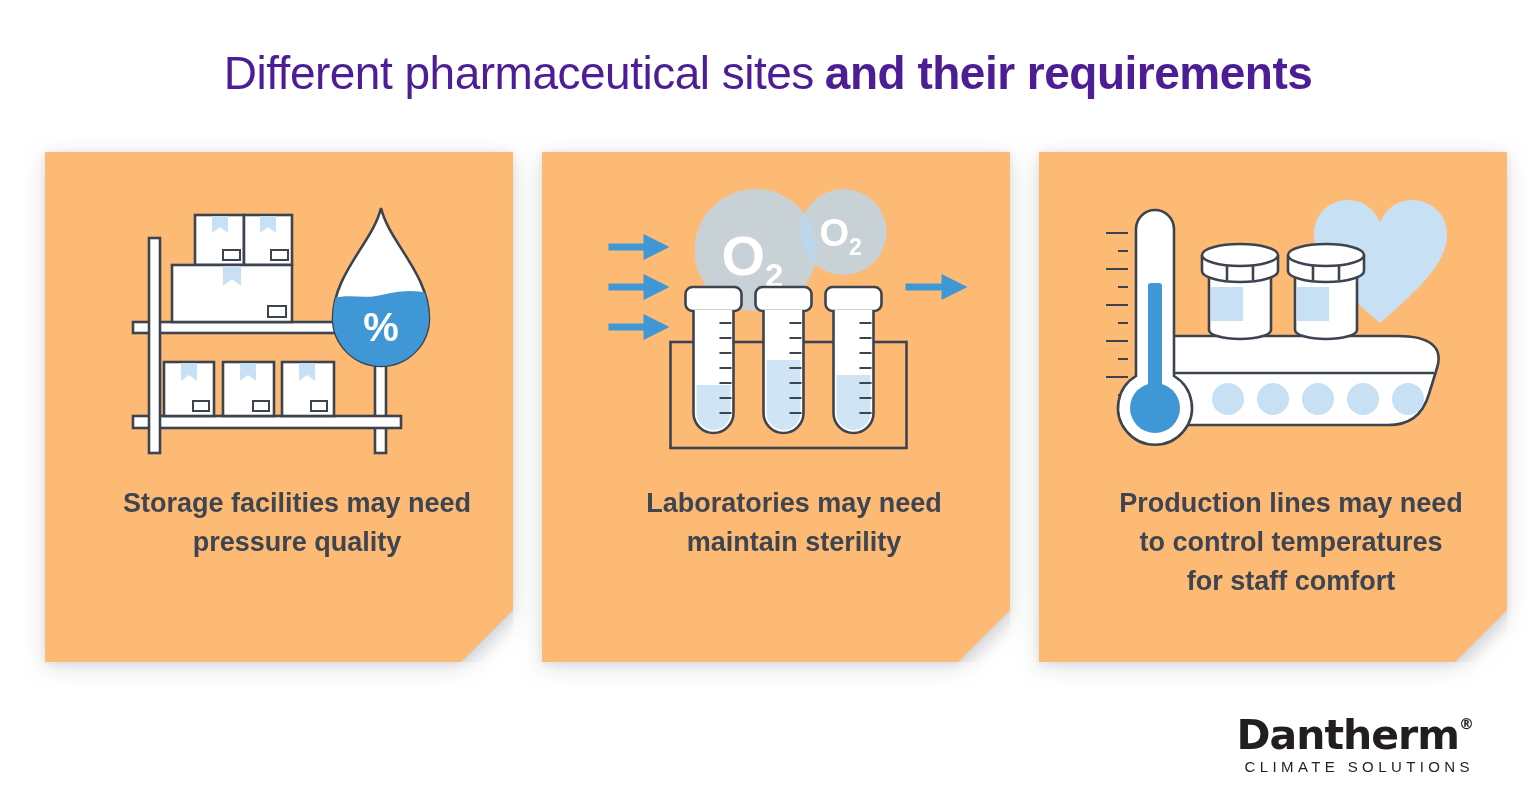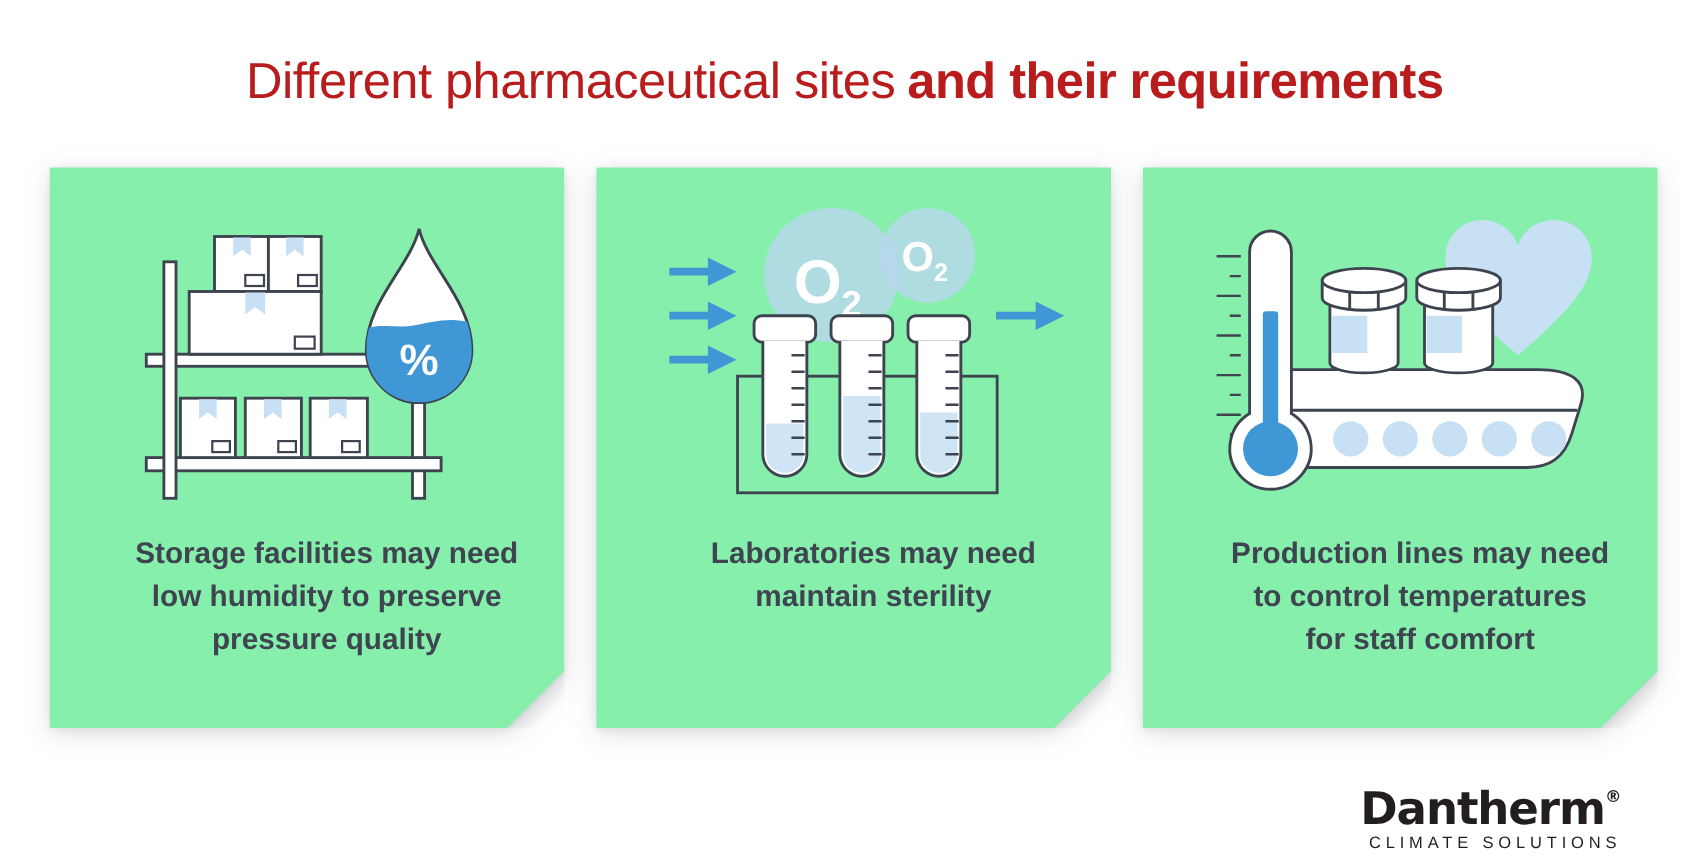--- a/index.html
+++ b/index.html
@@ -12,32 +12,32 @@
   }
   *{margin:0;padding:0;box-sizing:border-box}
   html,body{background:#fff}
   .canvas{
     position:relative;width:1536px;height:788px;background:#ffffff;
     overflow:hidden;font-family:"Liberation Sans",sans-serif;
   }
   
   .title{
     position:absolute;top:46px;left:0;width:100%;text-align:center;
-    font-size:46px;color:#b91c1c;letter-spacing:-0.5px;font-weight:400;
+    font-size:46px;color:#4c1d95;letter-spacing:-0.5px;font-weight:400;
   }
   .title .t-reg{font-weight:400;margin-right:11px}
   .title .t-bold{font-weight:700}
   
   .cards{position:absolute;left:45px;top:152px;display:flex;gap:29px}
   .card-wrap{
     position:relative;width:468px;height:510px;
     filter:drop-shadow(0 5px 12px rgba(60,65,75,.16)) drop-shadow(0 1px 3px rgba(60,65,75,.10));
   }
   .card{
-    position:relative;width:488px;height:510px;background:#86efac;
+    position:relative;width:488px;height:510px;background:#fdba74;
     clip-path:polygon(0 0,468px 0,468px 458px,416px 510px,0 510px);
   }
   .fold{
     position:absolute;right:0;bottom:0;width:52px;height:52px;
     clip-path:polygon(100% 0,100% 100%,0 100%);
     background:linear-gradient(135deg, rgba(90,95,105,.30) 0%, rgba(90,95,105,.10) 45%, rgba(90,95,105,0) 75%);
   }
   .icon{position:absolute;left:50%;transform:translateX(-50%)}
   .c1 .icon{top:36px}
   .c2 .icon{top:28px}
@@ -118,21 +118,20 @@
             <clipPath id="dropclip">
               <path d="M262,20 C254,54 214,86 214,130 A48,48 0 0 0 310,130 C310,86 270,54 262,20 Z"></path>
             </clipPath>
             <path class="s" stroke-width="2.8" d="M262,20 C254,54 214,86 214,130 A48,48 0 0 0 310,130 C310,86 270,54 262,20 Z"></path>
             <path class="ab" clip-path="url(#dropclip)" d="M206,114 C224,104 240,111 257,108 C274,105 292,99 314,107 L314,186 L206,186 Z"></path>
             <text class="drop-label" x="262" y="153" text-anchor="middle">%</text>
           </g>
         </svg>
         <div class="caption">
           <div>Storage facilities may need</div>
-          <div>low humidity to preserve</div>
           <div>pressure quality</div>
         </div>
       </div>
       <div class="fold"></div>
     </div>
 
     <div class="card-wrap c2">
       <div class="card">
         <svg class="icon" width="365" height="280" viewBox="0 0 365 280">
 

